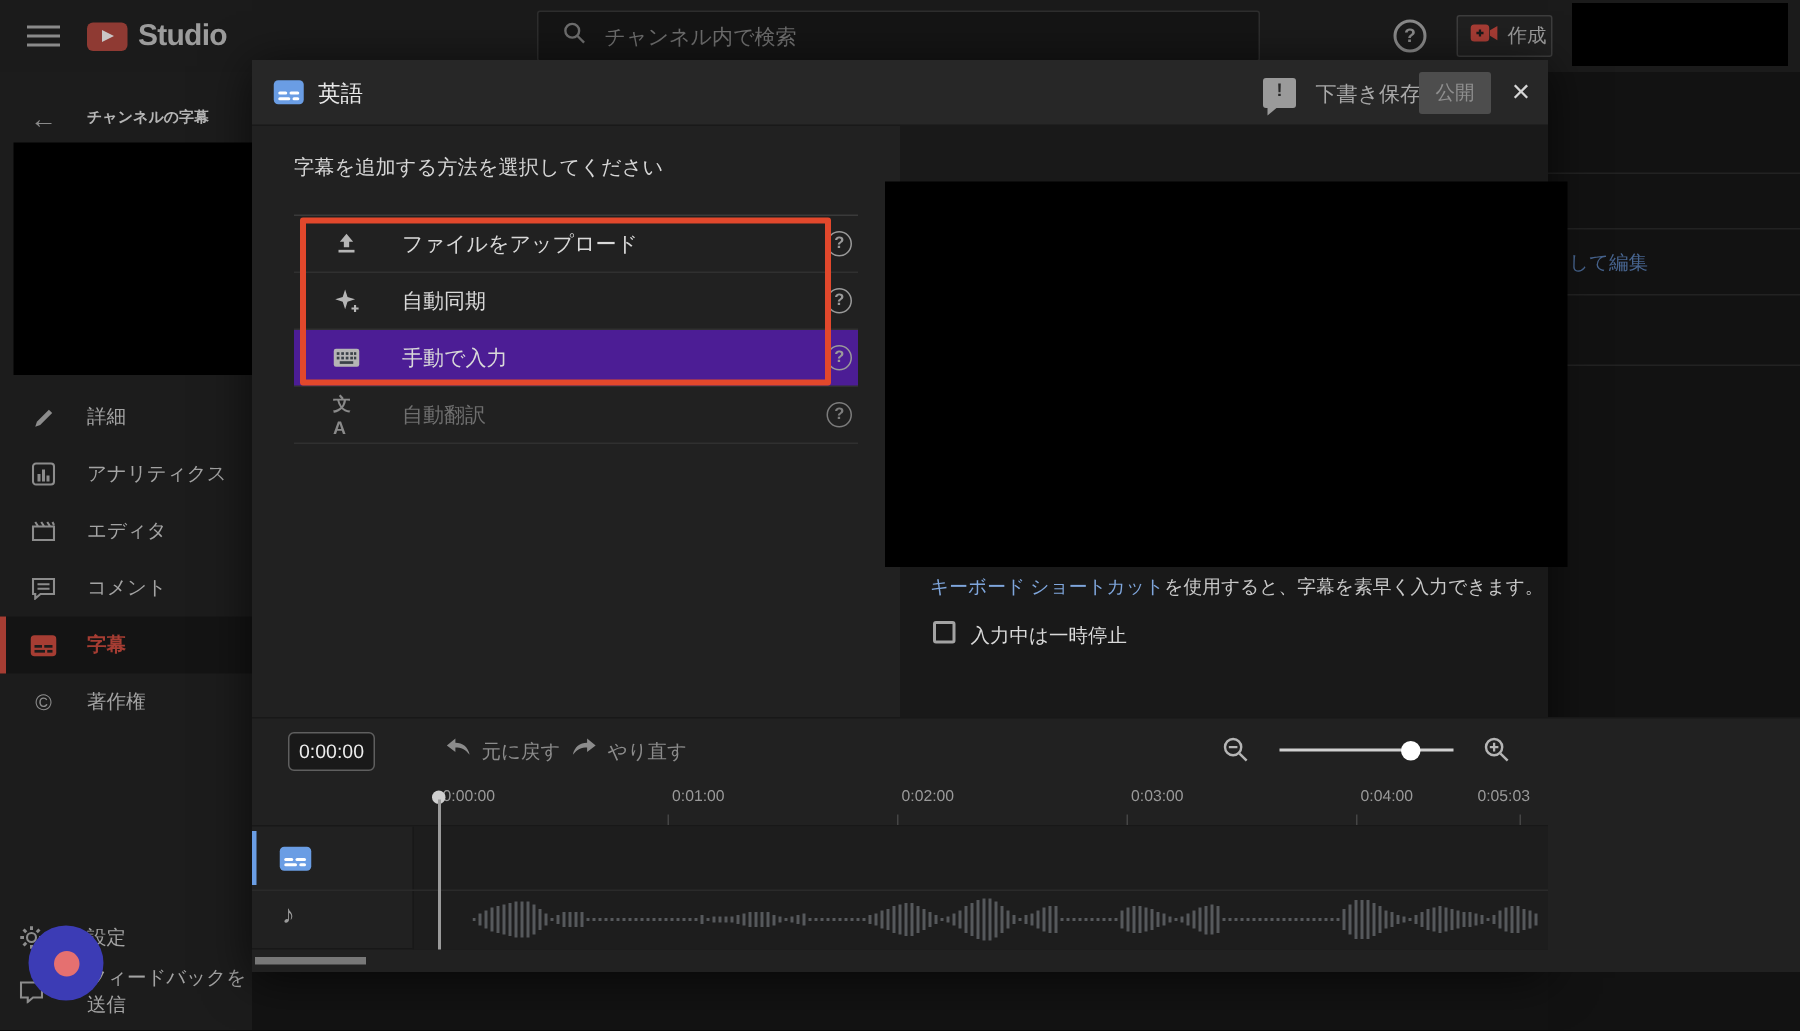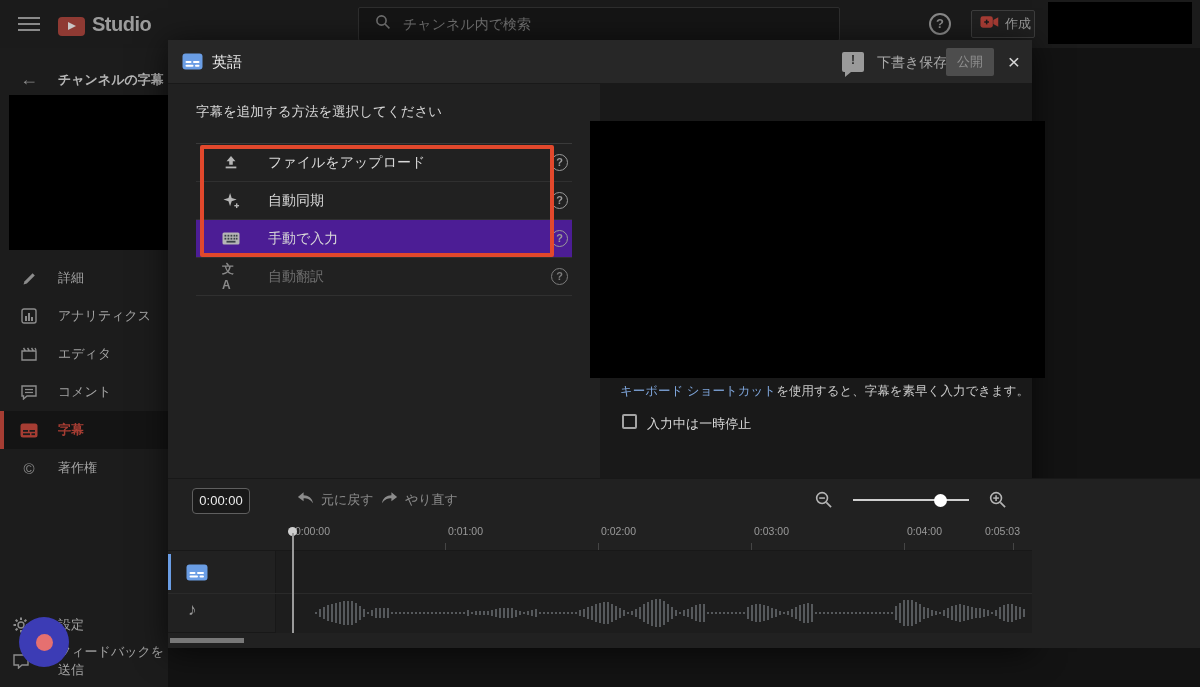--- a/index.html
+++ b/index.html
@@ -8,21 +8,21 @@
     position: relative; width: 1200px; height: 687px; overflow: hidden;
     background: #131313; font-family: "Liberation Sans", "DejaVu Sans", sans-serif;
     color: #ccc; user-select: none;
   }
   .abs { position: absolute; }
 
   
   [data-name="topbar"] { left:0; top:0; width:1200px; height:48px; background:#1b1b1b; z-index:1; }
   [data-name="hamburger-menu-icon"] { left:18px; top:17px; width:22px; height:14px; cursor:pointer; }
   [data-name="hamburger-menu-icon"] i { display:block; height:2px; background:#8a8a8a; margin-bottom:4px; }
-  [data-name="studio-logo"] { left:58px; top:12px; height:24px; display:flex; align-items:flex-end; gap:7px; cursor:pointer; }
+  [data-name="studio-logo"] { left:58px; top:12px; height:24px; display:flex; align-items:center; gap:7px; cursor:pointer; }
   [data-name="logo-play-icon"] { width:27px; height:19px; background:#8f3a33; border-radius:4px; position:relative; }
   [data-name="logo-play-icon"]:after { content:""; position:absolute; left:10px; top:5px;
     border-left:8px solid #c9c6c6; border-top:4.5px solid transparent; border-bottom:4.5px solid transparent; }
   [data-name="brand-text"] { font-size:20px; font-weight:bold; color:#9c9c9c; letter-spacing:-0.5px; }
   [data-name="search-box"] { left:358px; top:7px; width:482px; height:34px; background:#151515;
     border:1px solid #2e2e2e; border-radius:2px; display:flex; align-items:center; }
   [data-name="search-icon"] { margin:0 12px 0 16px; flex:none; }
   [data-name="search-input"] { background:transparent; border:none; outline:none; color:#aaa;
     font-size:14px; width:380px; font-family:inherit; }
   [data-name="search-input"]::placeholder { color:#6f6f6f; }
@@ -31,21 +31,21 @@
   [data-name="create-button"] { left:971px; top:10px; width:64px; height:28px; background:#202020;
     border:1px solid #3d3d3d; border-radius:2px; display:flex; align-items:center; gap:6px;
     padding-left:8px; cursor:pointer; }
   [data-name="create-button-label"] { font-size:13px; color:#9c9c9c; }
   [data-name="topbar-redacted-area"] { left:1048px; top:2px; width:144px; height:42px; background:#000; }
 
   
   [data-name="sidebar"] { left:0; top:48px; width:168px; height:639px; background:#1c1c1c; z-index:1; }
   [data-name="back-button"] { left:16px; top:18px; width:26px; height:26px; color:#8a8a8a; font-size:18px;
     text-align:center; line-height:26px; cursor:pointer; }
-  [data-name="back-title"] { left:58px; top:23px; font-size:13px; color:#b5b5b5; font-weight:bold; }
+  [data-name="back-title"] { left:58px; top:23px; font-size:10px; color:#b5b5b5; font-weight:bold; }
   [data-name="video-thumbnail"] { left:9px; top:47px; width:160px; height:155px; background:#000; }
   .menu-item { position:absolute; left:0; width:168px; height:38px; display:flex; align-items:center; cursor:pointer; }
   .menu-item .mi-icon { position:absolute; left:20px; width:18px; height:18px; display:flex; align-items:center; justify-content:center; }
   .menu-item .mi-label { position:absolute; left:58px; font-size:13px; color:#a3a3a3; }
   .menu-item.active { background:#141414; }
   .menu-item.active .mi-label { color:#a63d33; font-weight:bold; }
   [data-name="active-item-bar"] { left:0; top:0; width:4px; height:38px; background:#a63d33; }
   [data-name="copyright-icon"] { font-size:15px; color:#8c8c8c; }
   [data-name="sidebar-item-settings"] { top:558px; }
   [data-name="sidebar-item-feedback"] { top:594px; }
@@ -267,20 +267,27 @@
     <div class="menu-item" data-name="sidebar-item-feedback">
       <span class="mi-icon" style="left:12px" data-name="feedback-icon">
         <svg width="16" height="15" viewBox="0 0 16 15">
             <path d="M1 1 h14 v10 h-6 l-3.5 3 v-3 h-4.5 z" fill="none" stroke="#8c8c8c" stroke-width="1.4"></path>
           </svg>
       </span>
       <span class="mi-label" data-name="sidebar-item-label">フィードバックを送信</span>
     </div>
   </div>
 
+  <div class="abs" data-name="background-right-panel">
+    <div class="bg-sep" style="top:67px" data-name="background-row-divider"></div>
+    <div class="bg-sep" style="top:104px" data-name="background-row-divider"></div>
+    <div class="bg-sep" style="top:148px" data-name="background-row-divider"></div>
+    <div class="bg-sep" style="top:195px" data-name="background-row-divider"></div>
+    <div class="abs" data-name="background-partial-link">して編集</div>
+  </div>
 
   <div class="abs" data-name="subtitle-dialog">
 
     <div class="abs" data-name="dialog-header">
       <span class="abs" data-name="dialog-cc-icon">
         <svg width="21" height="17" viewBox="0 0 21 17">
             <rect x="0.5" y="0.5" width="20" height="16" rx="3" fill="#6a9de4"></rect>
             <rect x="3.5" y="8" width="6" height="2" rx="1" fill="#fff"></rect>
             <rect x="11" y="8" width="6.5" height="2" rx="1" fill="#fff"></rect>
             <rect x="3.5" y="11.8" width="8" height="2" rx="1" fill="#fff"></rect>

